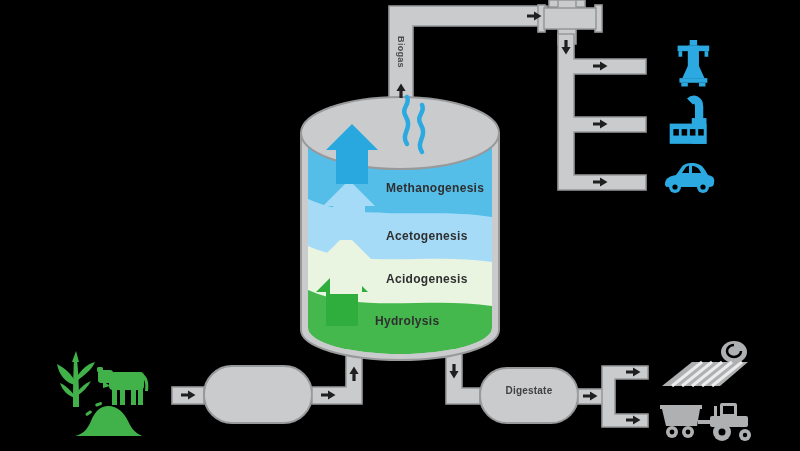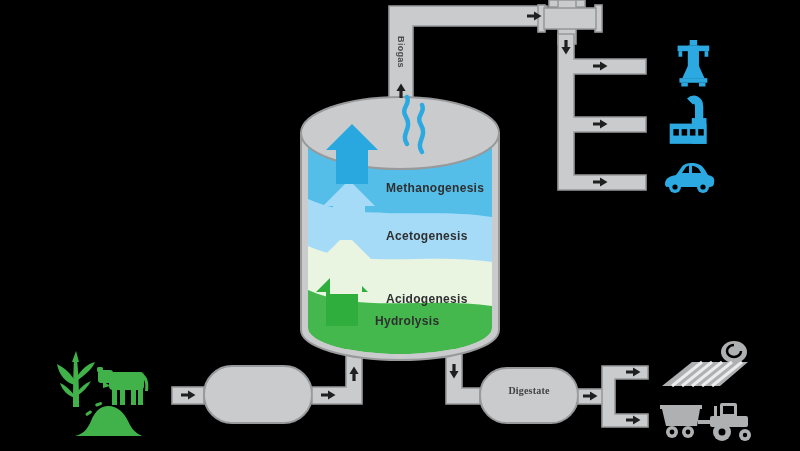--- a/index.html
+++ b/index.html
@@ -10,21 +10,21 @@
   .stage svg{position:absolute;left:0;top:0;}
   .lbl{
     position:absolute;color:#2e2f30;font-weight:bold;font-size:12px;
     letter-spacing:.3px;white-space:nowrap;
   }
   .pill-lbl{
     position:absolute;display:flex;align-items:center;justify-content:center;
     color:#3f4142;font-weight:bold;font-size:10px;letter-spacing:.2px;
   }
   .pill-lbl.pre{left:204px;top:366px;width:108px;height:57px;}
-  .pill-lbl.dig{left:480px;top:368px;width:98px;height:45px;font-family:Liberation Serif, serif;}
+  .pill-lbl.dig{left:480px;top:368px;width:98px;height:45px;}
   .biogas-lbl{
     position:absolute;left:401px;top:52px;color:#4a4c4d;font-weight:bold;
     font-size:9px;letter-spacing:.3px;white-space:nowrap;
     transform:translate(-50%,-50%) rotate(90deg);
   }
 </style>
 </head>
 <body>
 
 <div class="stage">
@@ -193,17 +193,17 @@
         <circle cx="87" cy="36" r="6"></circle>
           <circle cx="87" cy="36" r="2.2" fill="#000"></circle>
       </g>
     </g>
   </svg>
 
   <div class="biogas-lbl">Biogas</div>
 
   <div class="lbl" style="left:386px;top:181px;">Methanogenesis</div>
   <div class="lbl" style="left:386px;top:229px;">Acetogenesis</div>
-  <div class="lbl" style="left:386px;top:272px;margin-top:20px;">Acidogenesis</div>
+  <div class="lbl" style="left:386px;top:272px;">Acidogenesis</div>
   <div class="lbl" style="left:375px;top:314px;">Hydrolysis</div>
 
   <div class="pill-lbl dig">Digestate</div>
 </div>
 
 </body></html>

